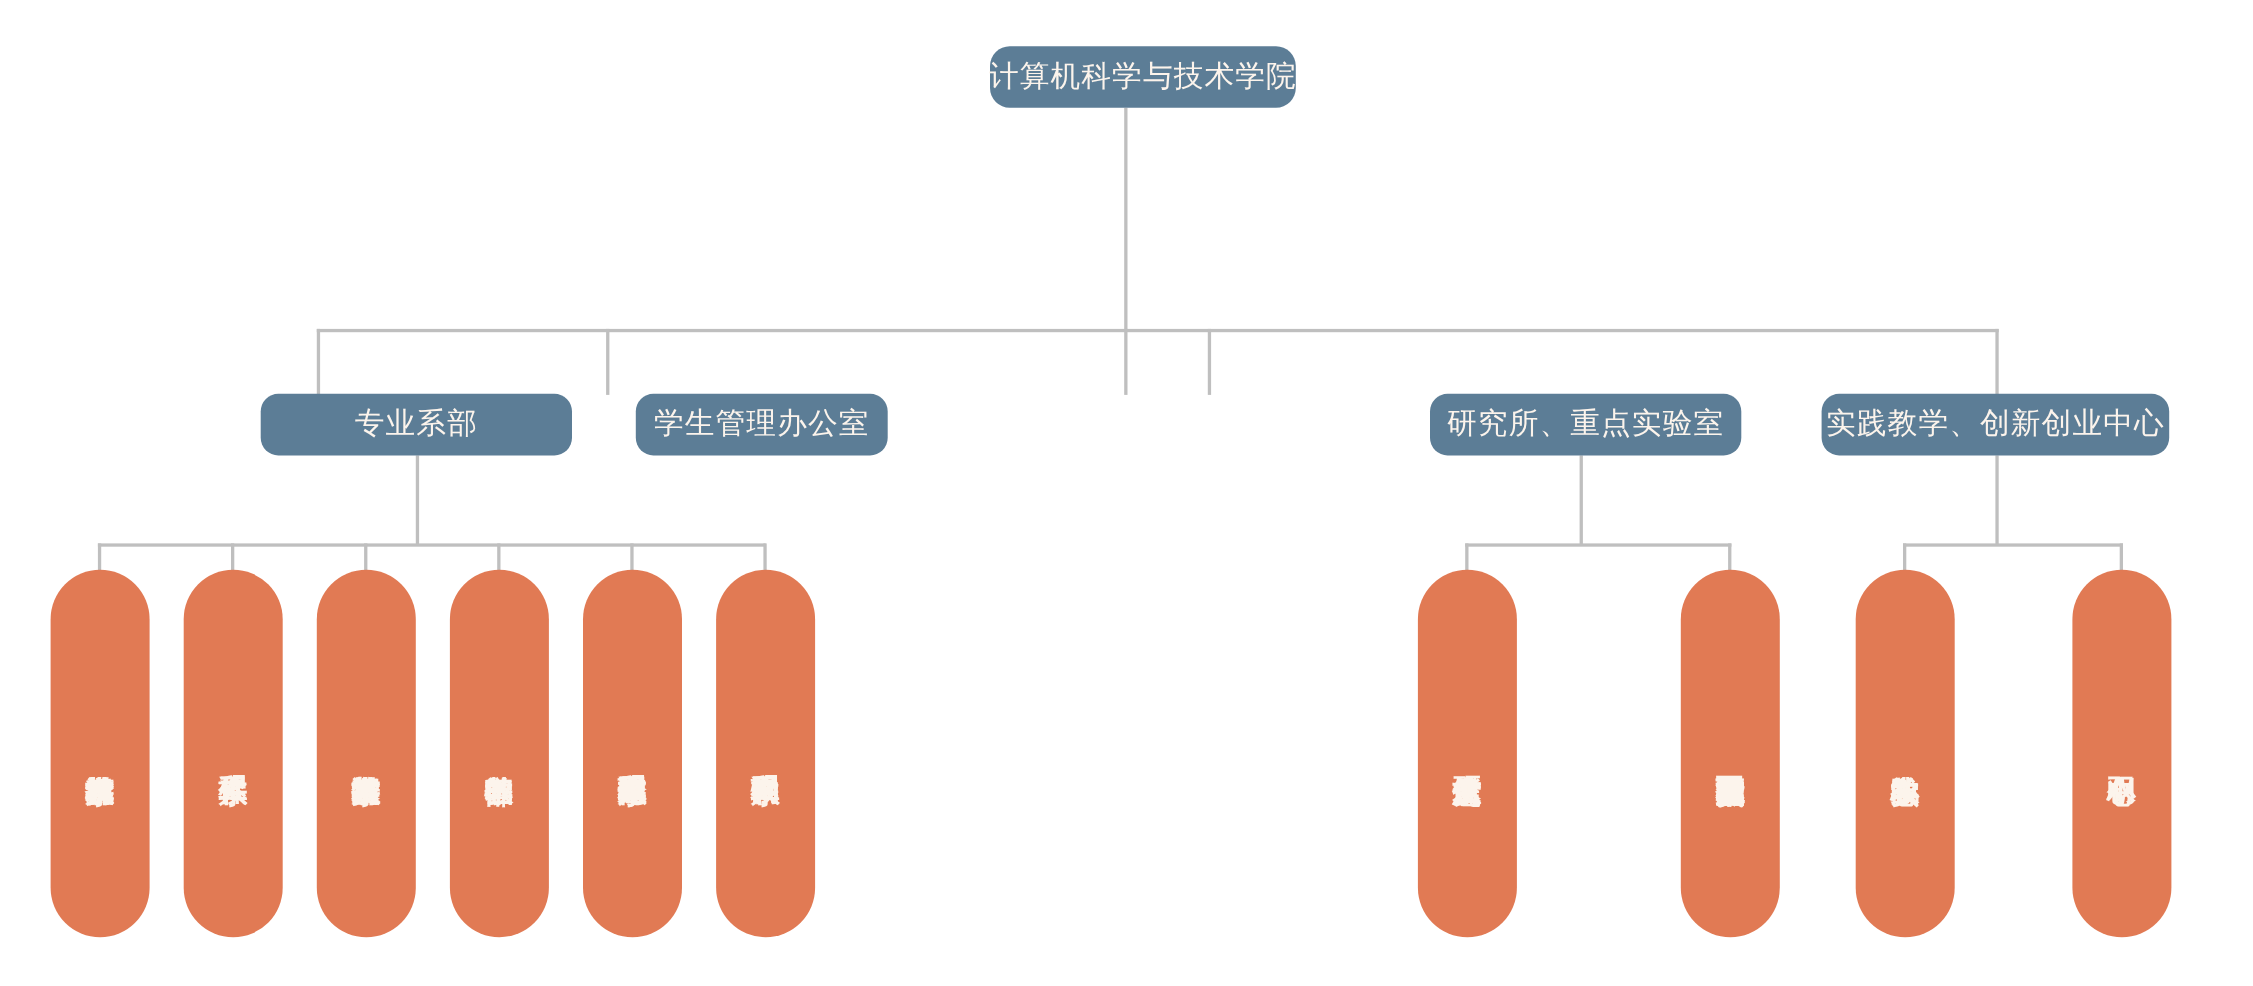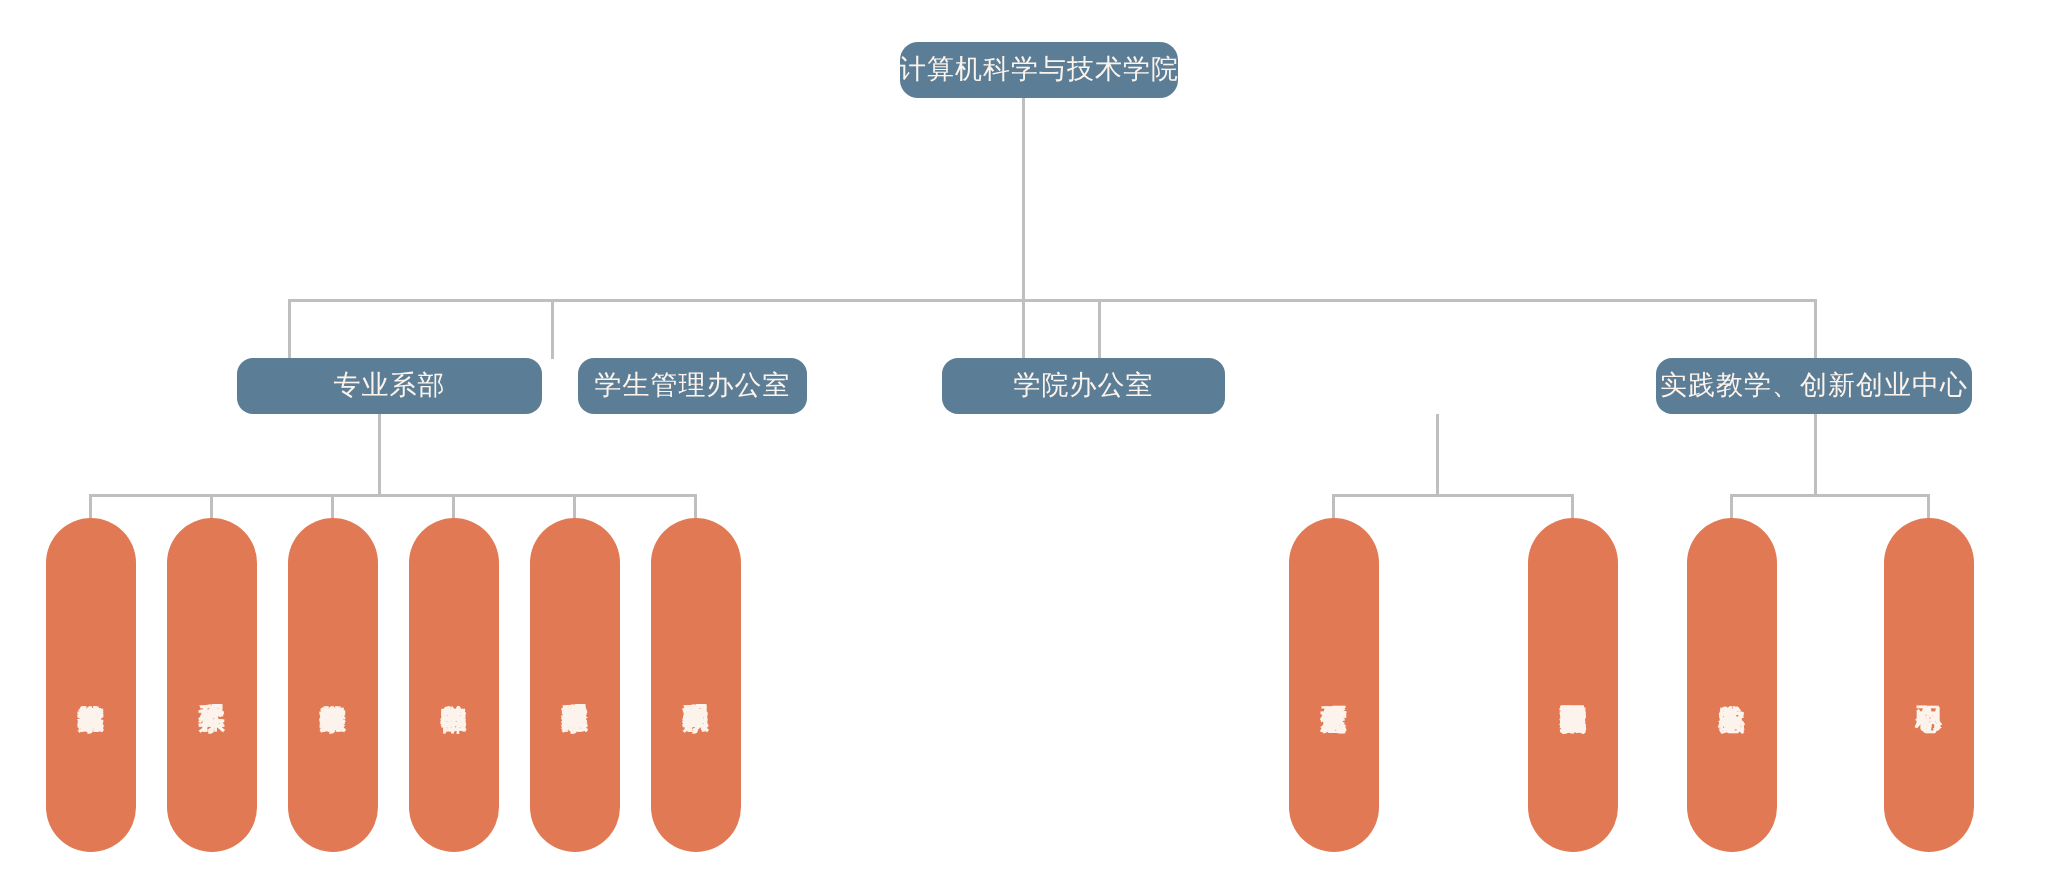--- a/index.html
+++ b/index.html
@@ -89,23 +89,23 @@
   <div class="conn v" style="left:1332px;top:494px;height:28px;"></div>
   <div class="conn v" style="left:1571px;top:494px;height:28px;"></div>
 
   <div class="conn v" style="left:1814px;top:414px;height:82px;"></div>
   <div class="conn h" style="left:1730px;top:494px;width:200px;height:3px;"></div>
   <div class="conn v" style="left:1730px;top:494px;height:28px;"></div>
   <div class="conn v" style="left:1927px;top:494px;height:28px;"></div>
 
   <div class="node root" style="left:885px;top:42px;width:278px;height:56px;margin-left:15px;">计算机科学与技术学院</div>
 
-  <div class="node lvl2" style="left:237px;top:358px;width:305px;height:56px;">专业系部</div>
+  <div class="node lvl2" style="left:237px;top:358px;width:283px;height:56px;">专业系部</div>
   <div class="node lvl2" style="left:578px;top:358px;width:229px;height:56px;">学生管理办公室</div>
-  <div class="node lvl2" style="left:942px;top:358px;width:283px;height:56px;">学院办公室</div>
+  <div class="node lvl2" style="left:1300px;top:358px;width:283px;height:56px;">研究所、重点实验室</div>
   <div class="node lvl2" style="left:1656px;top:358px;width:316px;height:56px;">实践教学、创新创业中心</div>
 
   <div class="node leaf" style="left:46px;top:518px;width:90px;height:334px;">
     <div class="vwrap">
       <span class="vtext">计算机科学与技术系</span>
     </div>
   </div>
 
   <div class="node leaf" style="left:167px;top:518px;width:90px;height:334px;">
     <div class="vwrap">

